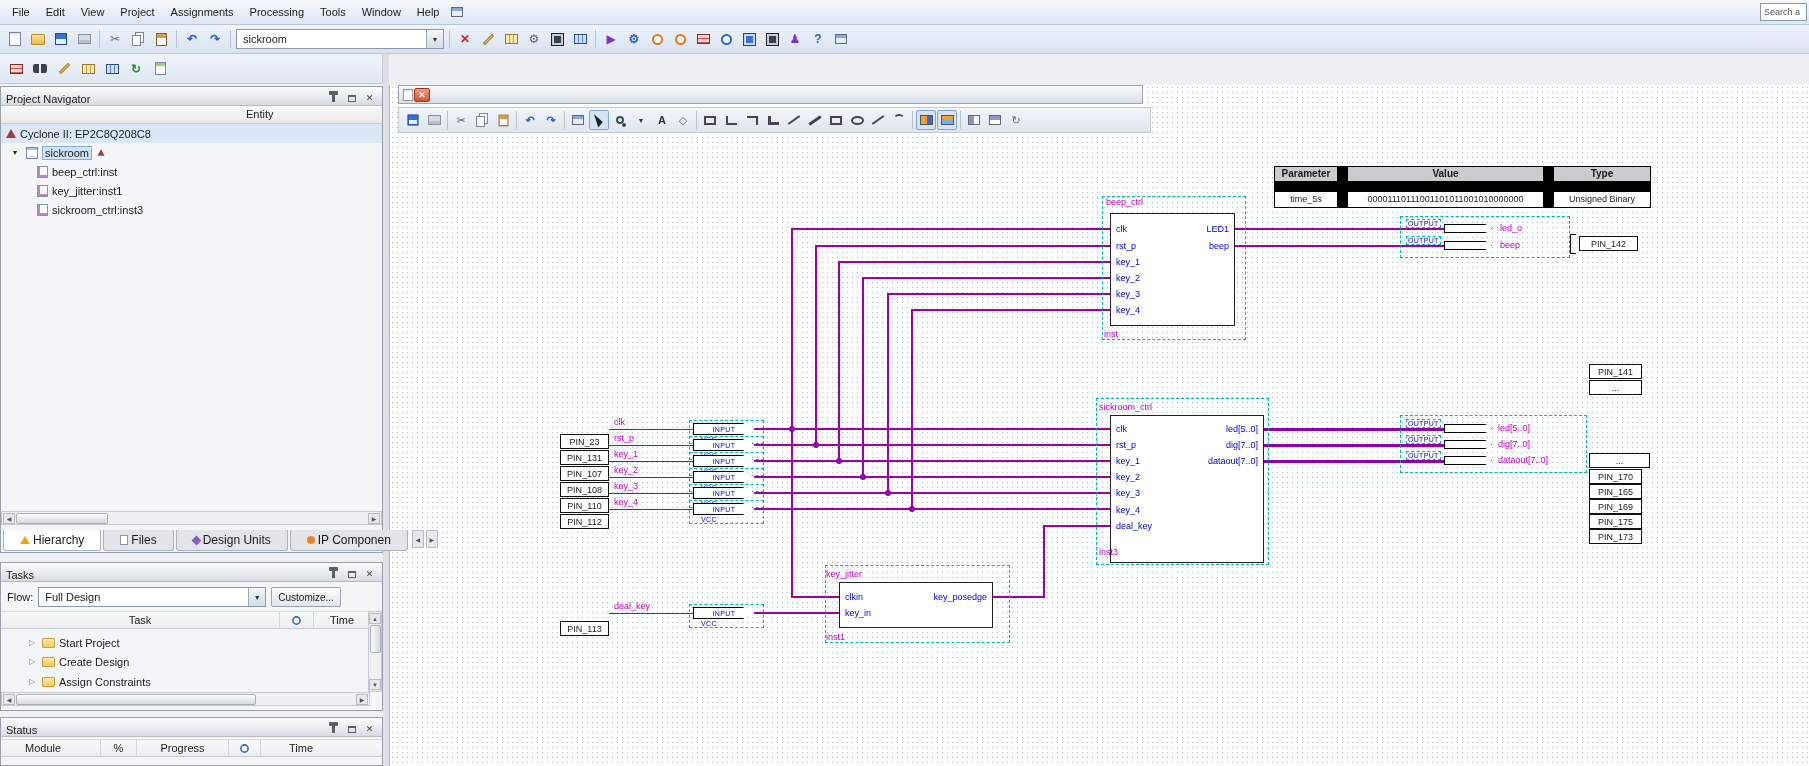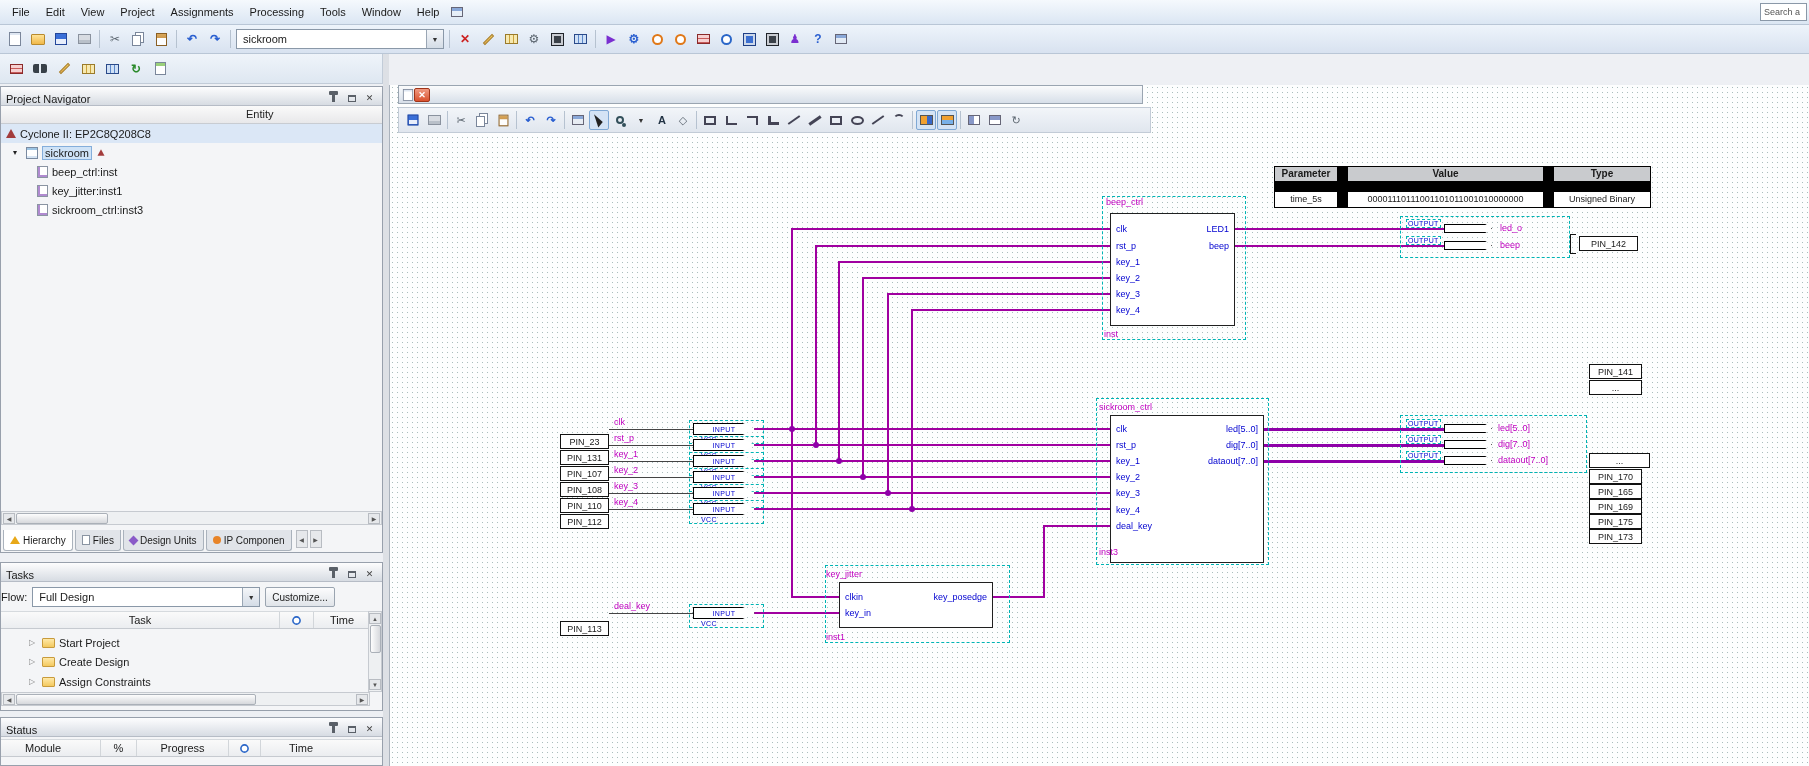--- a/index.html
+++ b/index.html
@@ -63,21 +63,21 @@
 .inst-ic{width:11px;height:12px;background:#fff;border:1px solid #8a94a2;box-shadow:inset 2px -2px 0 #b08ad0}
 .selname{background:#cfe3f7;border:1px solid #84aedb;padding:0 2px}
 .hl{background:#dbe7f6}
 .exp{font-size:8px;color:#222;width:9px;display:inline-block}
 .hscroll{position:absolute;height:14px;background:#eef0f2;border:1px solid #c6cad0;display:flex;align-items:center;gap:1px;padding:0 1px}
 .vscroll{position:absolute;width:14px;background:#eef0f2;border:1px solid #c6cad0;display:flex;flex-direction:column;align-items:center;gap:1px;padding:1px 0}
 .sbtn{width:12px;height:11px;background:#e6e8eb;border:1px solid #b8bcc2;font-size:6px;display:flex;align-items:center;justify-content:center;color:#555;flex:0 0 auto}
 .sthumb{height:11px;background:linear-gradient(#fdfdfd,#d6d8dc);border:1px solid #aab0b8;border-radius:2px}
 .vthumb{width:11px;background:linear-gradient(90deg,#fdfdfd,#d6d8dc);border:1px solid #aab0b8;border-radius:2px}
 .tabs{position:absolute;display:flex;align-items:flex-start;gap:2px;padding-left:2px}
-.tab{height:21px;display:flex;align-items:center;gap:3px;padding:0 6px;background:#e1e4e9;border:1px solid #aab2bc;border-top:none;font-size:10px;border-radius:0 0 3px 3px;white-space:nowrap}
+.tab{height:21px;display:flex;align-items:center;gap:3px;padding:0 16px;background:#e1e4e9;border:1px solid #aab2bc;border-top:none;font-size:12px;border-radius:0 0 3px 3px;white-space:nowrap}
 .tab.active{background:#fff}
 .tri-y{width:0;height:0;border-left:5px solid transparent;border-right:5px solid transparent;border-bottom:8px solid #e8a818}
 .file-ic{width:8px;height:10px;background:#fff;border:1px solid #8a94a2}
 .du-ic{width:7px;height:7px;background:#8a5ac8;transform:rotate(45deg)}
 .ip-ic{width:8px;height:8px;background:#e88428;border-radius:50%}
 .btn{height:20px;border:1px solid #9aa4b0;background:linear-gradient(#fcfcfd,#e0e4e9);font-size:10px;display:flex;align-items:center;justify-content:center;border-radius:2px;padding:0 6px}
 .fold{width:13px;height:10px;background:linear-gradient(#ffe9a8,#f3c95f);border:1px solid #c89b3c;border-radius:1px}
 .thead{position:absolute;display:flex;height:18px;border-bottom:1px solid #c6cad0;border-top:1px solid #d6dade;background:linear-gradient(#fafafa,#ebedf0);font-size:11px;align-items:center}
 .hcell{display:flex;align-items:center;justify-content:center;height:100%;border-right:1px solid #d2d6da}
 
@@ -301,21 +301,21 @@
           <span class="ic-pin">
             <i></i>
           </span>
         </span>
       <span class="pb">
           <span class="ic-float"></span>
         </span>
       <span class="pb">✕</span>
     </span>
   </div>
-  <div style="position:absolute;left:0;top:22px;width:381px;height:24px;display:flex;align-items:center;gap:5px;padding:0 0">
+  <div style="position:absolute;left:0;top:22px;width:381px;height:24px;display:flex;align-items:center;gap:5px;padding:0 6px">
     <span>Flow:</span>
     <div class="combo" style="width:228px">
       <span>Full Design</span>
       <span class="arr">▼</span>
     </div>
     <div class="btn">Customize...</div>
   </div>
   <div class="thead" style="left:0;top:48px;width:369px">
     <span class="hcell" style="flex:1">
         <span>Task</span>

